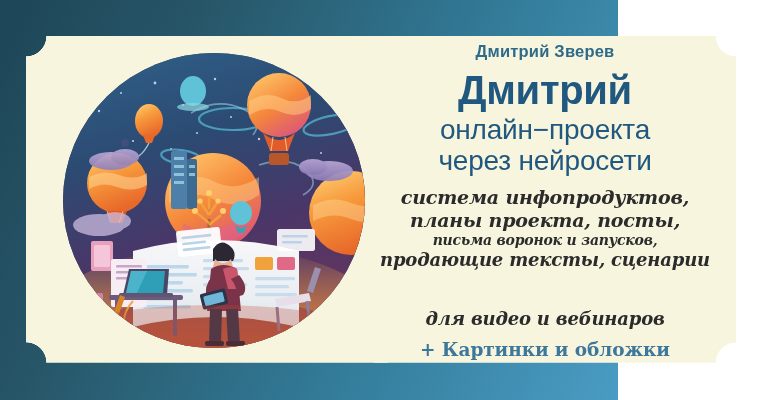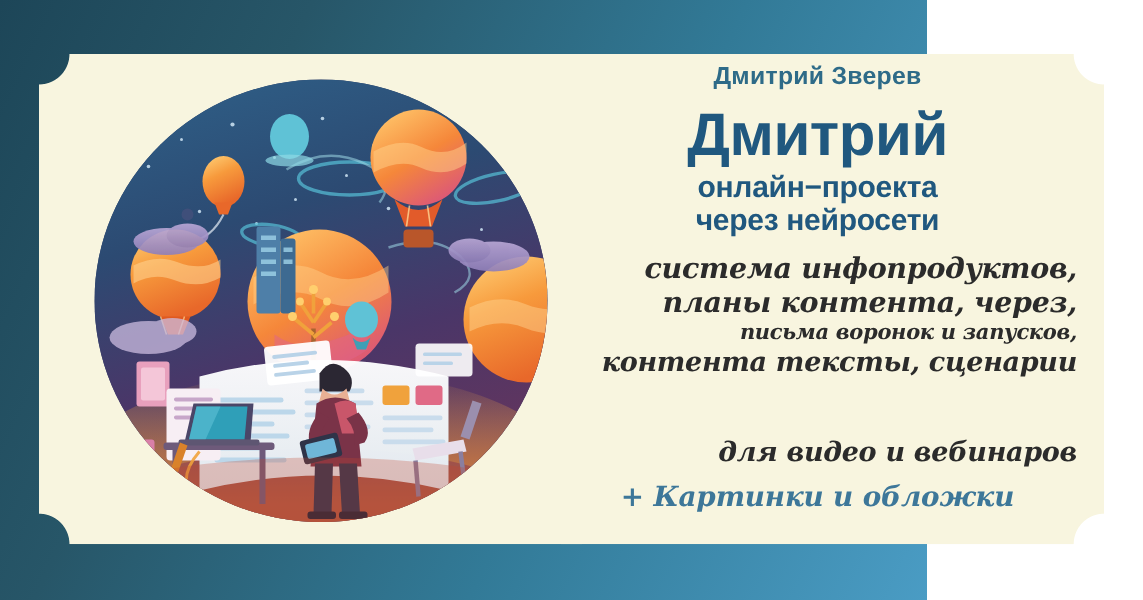--- a/index.html
+++ b/index.html
@@ -69,45 +69,43 @@
     font-family:"Liberation Sans", sans-serif;
     font-size:40px;
     font-weight:700;
     color:#20587f;
     line-height:1.03;
     margin-top:8px;
     letter-spacing:-.3px;
   }
   #title-line2, #title-line3 {
     font-family:"Liberation Sans", sans-serif;
-    font-size:20px;
-    font-weight:700;
+    font-size:28px;
+    font-weight:400;
     color:#20587f;
     line-height:1.12;
     letter-spacing:-.2px;
   }
   #title-line2 { margin-top:3px; }
 
   .hand {
     font-family:"DejaVu Serif", serif;
     font-style:italic;
     font-weight:700;
     color:#2b2b2b;
     letter-spacing:-.2px;
-    text-align:right;
   }
   #sub-1 { font-size:19px; line-height:1.22; margin-top:9px; }
   #sub-2 { font-size:19px; line-height:1.22; }
   #sub-3 { font-size:14px; line-height:1.22; }
   #sub-4 { font-size:18px; line-height:1.24; }
   #sub-5 { font-size:18px; line-height:1.24;margin-top:37px; }
 
   #bonus-line {
     font-family:"DejaVu Serif", serif;
-    font-style:italic;
     font-weight:700;
     font-size:18.5px;
     color:#3d7799;
     margin-top:8px;
     letter-spacing:-.1px;
   }
 </style>
 </head>
 <body>
 
@@ -383,21 +381,21 @@
 
   <div id="text-column">
 
     <div id="author-name">Дмитрий Зверев</div>
 
     <div id="title-main">Дмитрий</div>
     <div id="title-line2">онлайн−проекта</div>
     <div id="title-line3">через нейросети</div>
 
     <div class="hand" id="sub-1">система инфопродуктов,</div>
-    <div class="hand" id="sub-2">планы контента, через,</div>
+    <div class="hand" id="sub-2">планы проекта, посты,</div>
     <div class="hand" id="sub-3">письма воронок и запусков,</div>
-    <div class="hand" id="sub-4">контента тексты, сценарии</div>
+    <div class="hand" id="sub-4">продающие тексты, сценарии</div>
     <div class="hand" id="sub-5">для видео и вебинаров</div>
 
     <div id="bonus-line">+ Картинки и обложки</div>
   </div>
 
 </div>
 
 </body></html>

